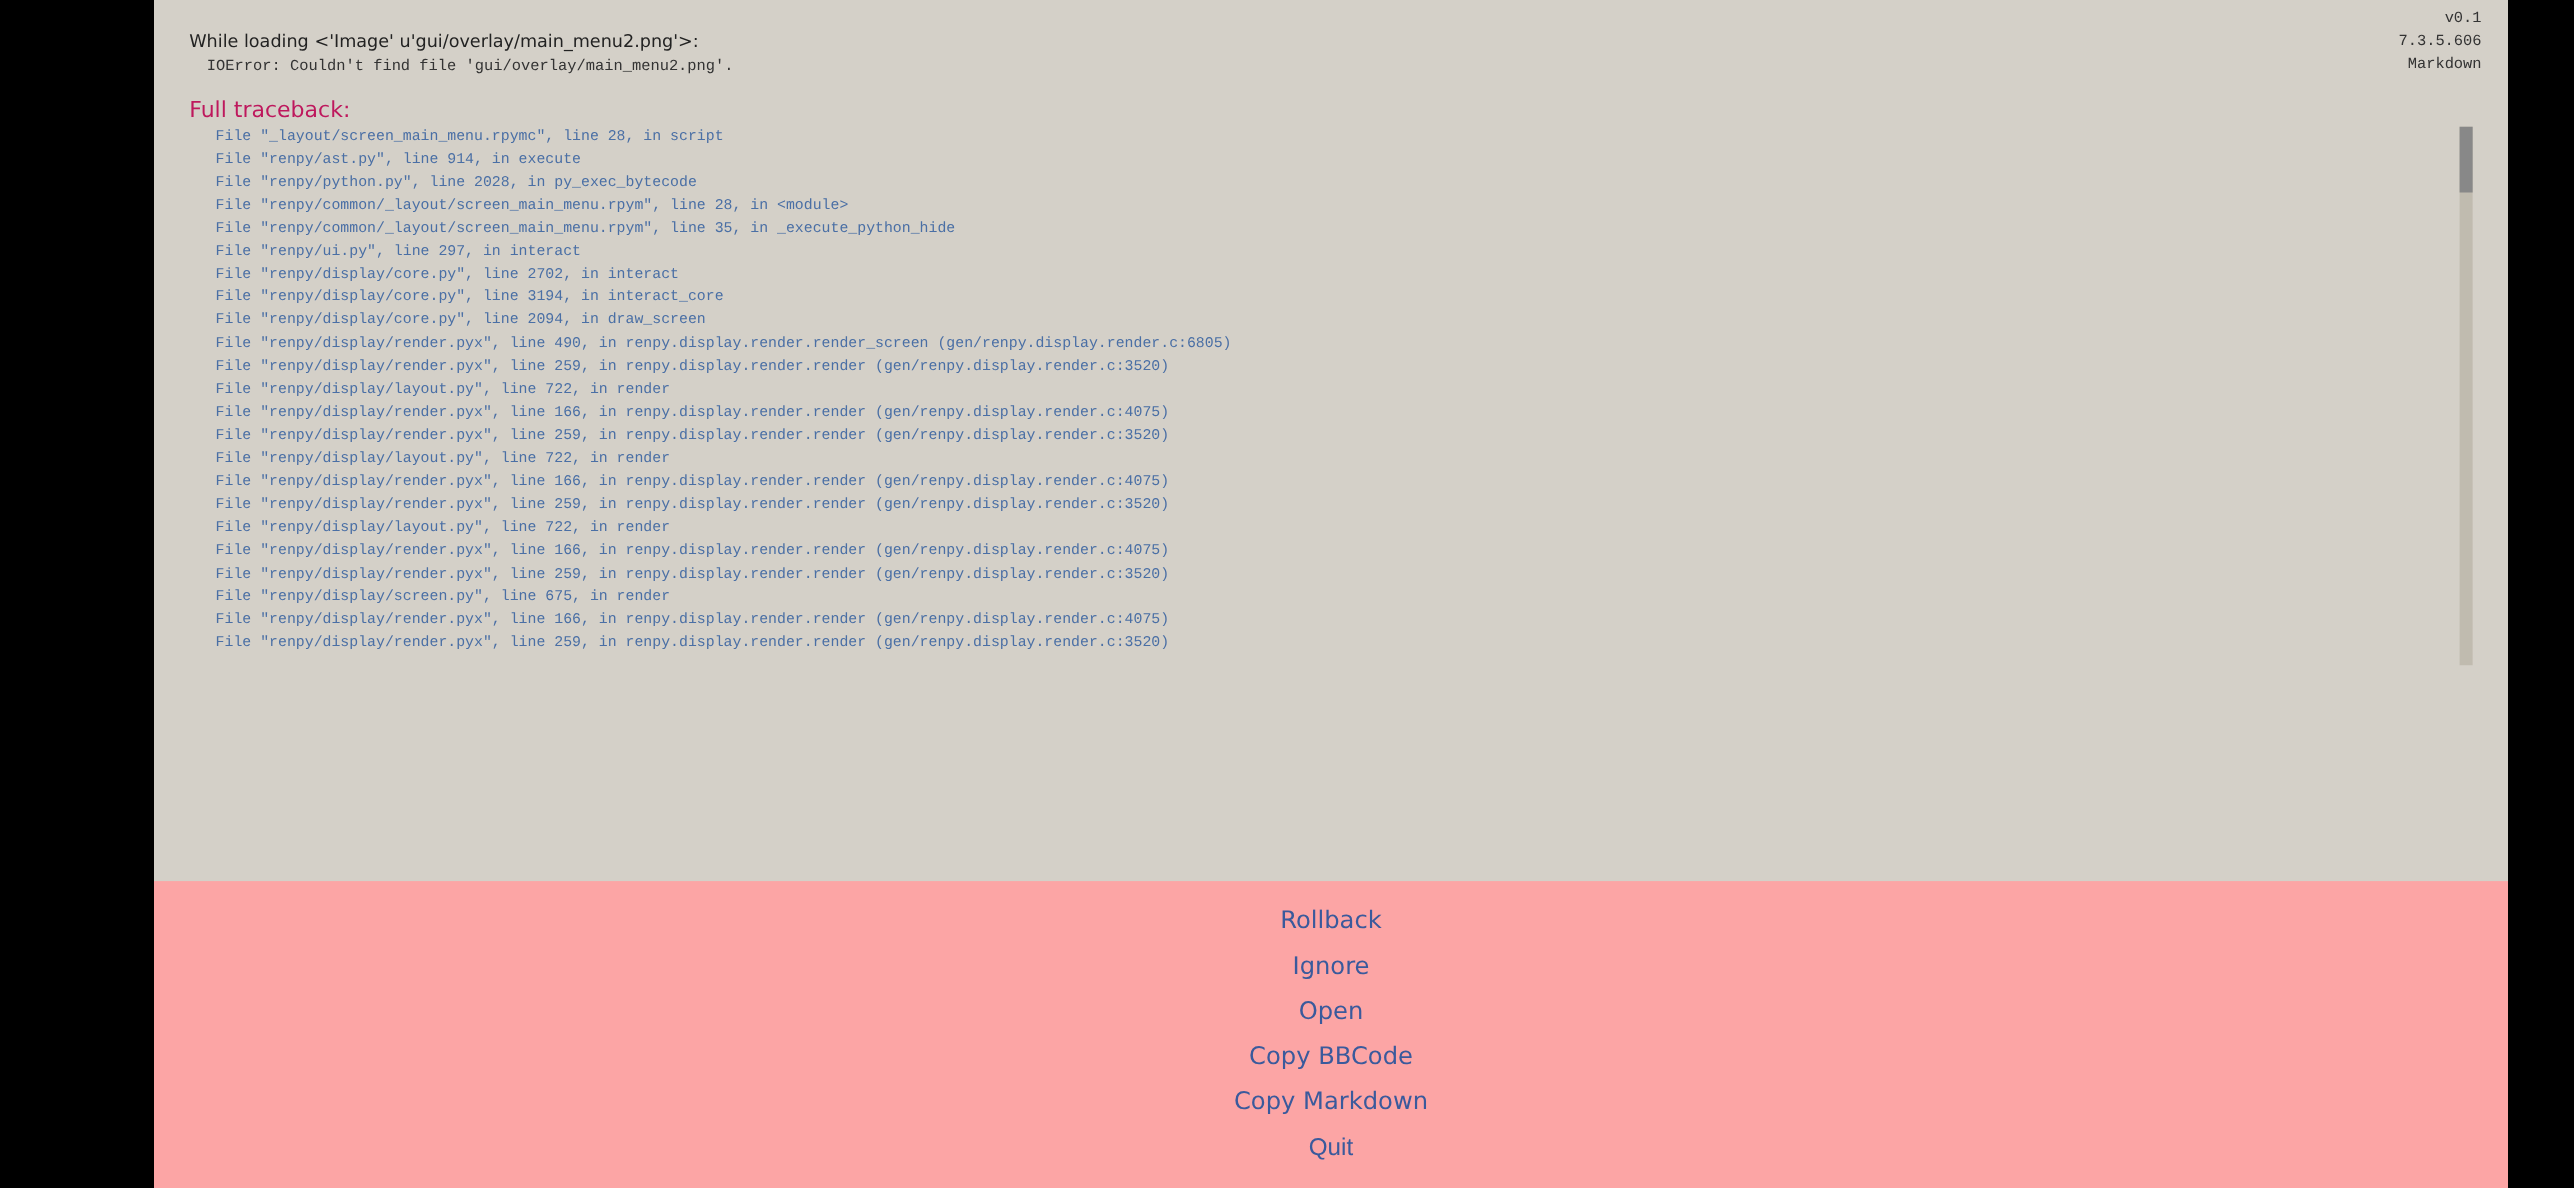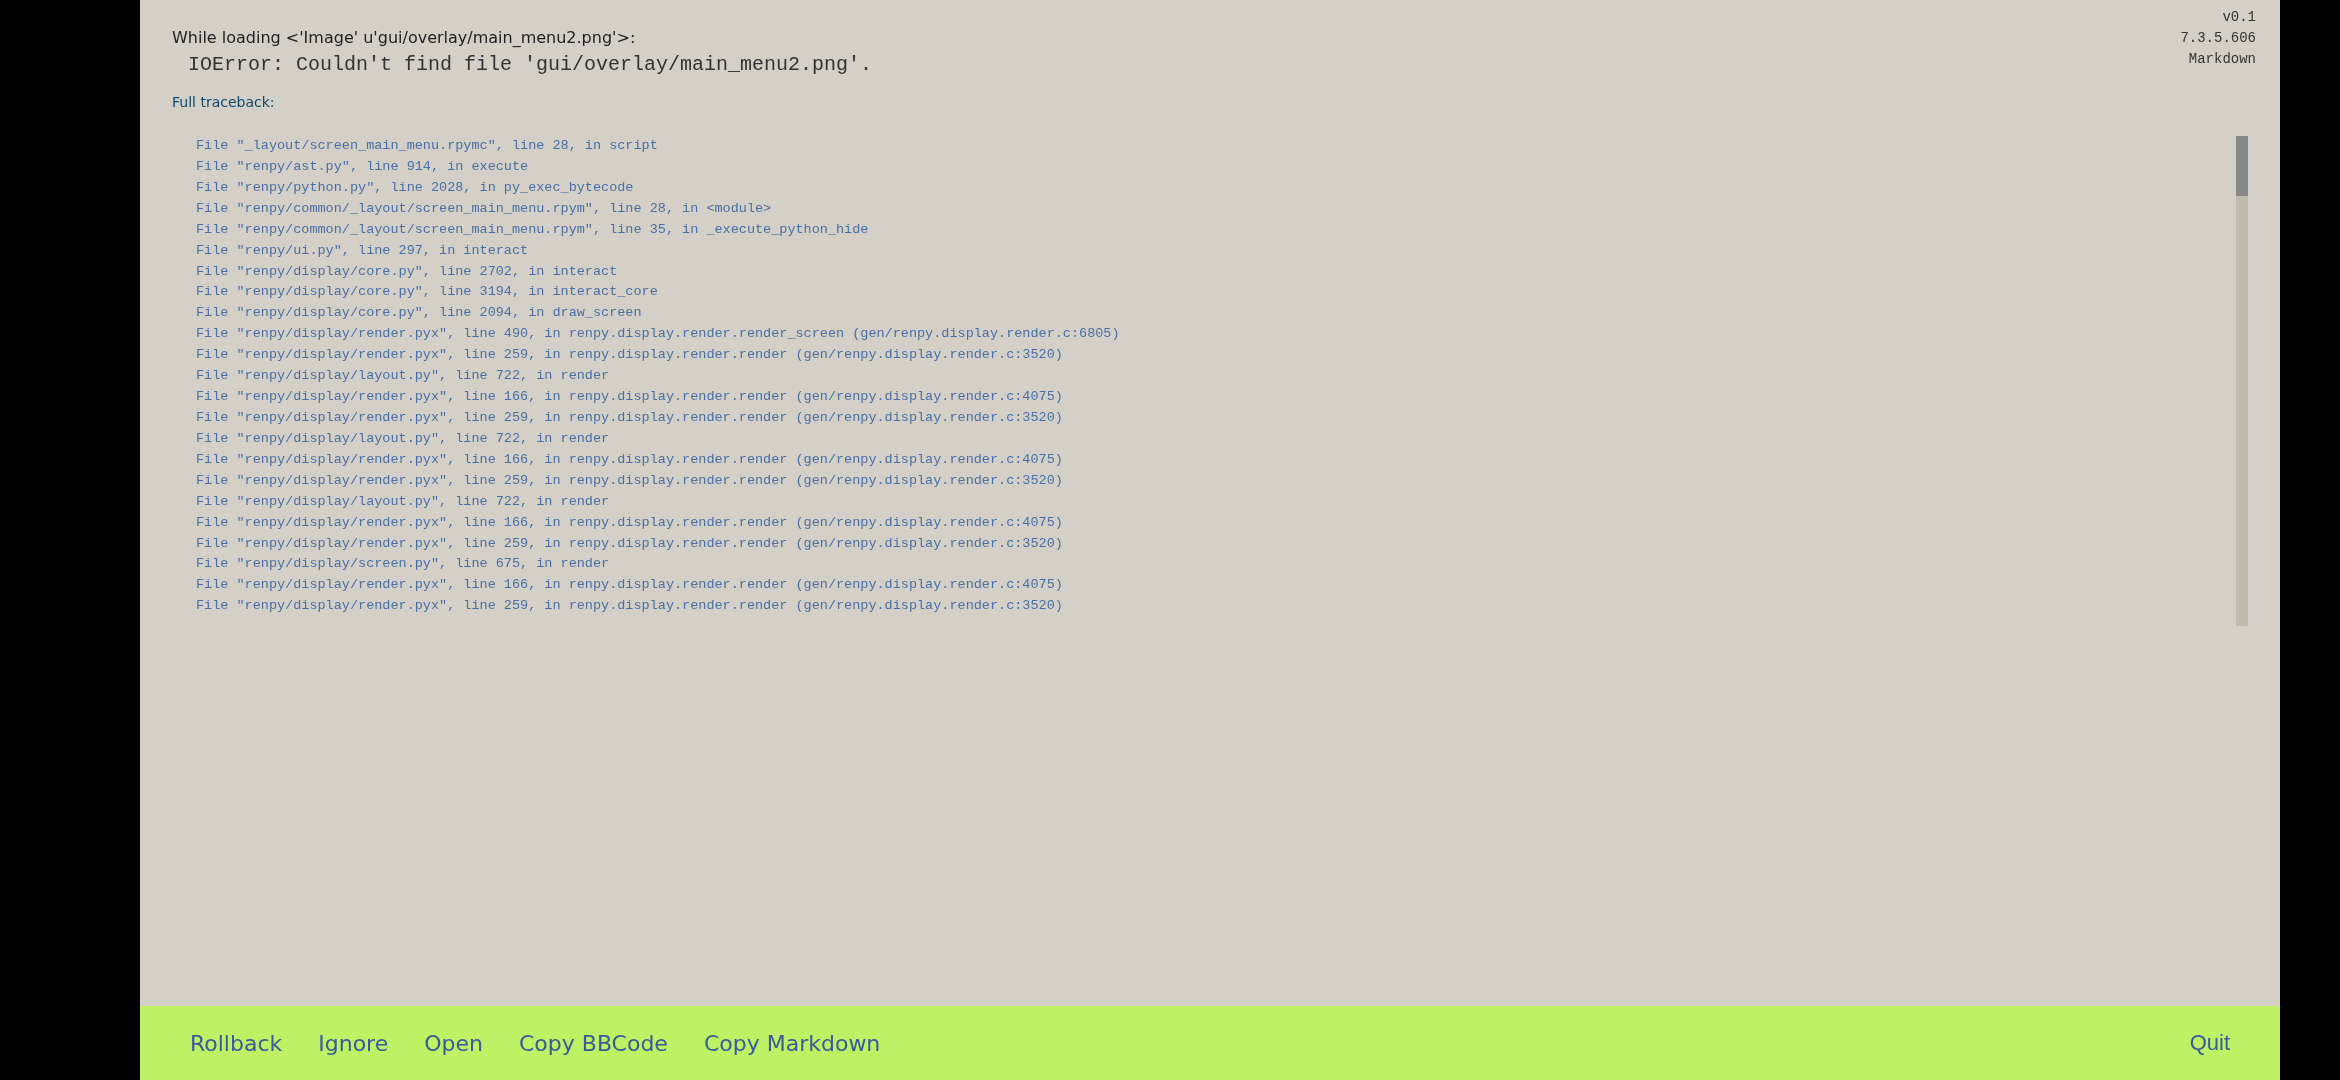--- a/index.html
+++ b/index.html
@@ -61,30 +61,30 @@
 
     .section-label {
       font-size: 16px;
       color: #222;
       margin-bottom: 6px;
       font-family: 'DejaVu Sans', Arial, sans-serif;
     }
 
     .error-indent {
       margin-left: 16px;
-      font-size: 20px;
+      font-size: 14px;
       color: #333;
       margin-bottom: 18px;
       font-family: 'Courier New', Courier, monospace;
     }
 
     .section-title {
-      font-size: 14px;
-      color: #0c4a6e;
-      margin-bottom: 26px;
+      font-size: 20px;
+      color: #be185d;
+      margin-bottom: 4px;
       font-family: 'DejaVu Sans', Arial, sans-serif;
     }
 
     .traceback-container {
       height: 490px;
       overflow: hidden;
       position: relative;
     }
 
     .traceback-lines {
@@ -109,25 +109,26 @@
 
     .scrollbar-thumb {
       width: 12px;
       background: #888;
       position: absolute;
       top: 0;
       height: 60px;
     }
 
     .footer {
-      background: #bef264;
+      background: #fca5a5;
       padding: 16px 32px;
       display: flex;
       gap: 0;
       border-top: none;
+      flex-direction: column;
     }
 
     .footer-btn {
       font-size: 22px;
       color: #3a5a9c;
       background: none;
       border: none;
       cursor: pointer;
       padding: 8px 18px;
       font-family: 'DejaVu Sans', Arial, sans-serif;

